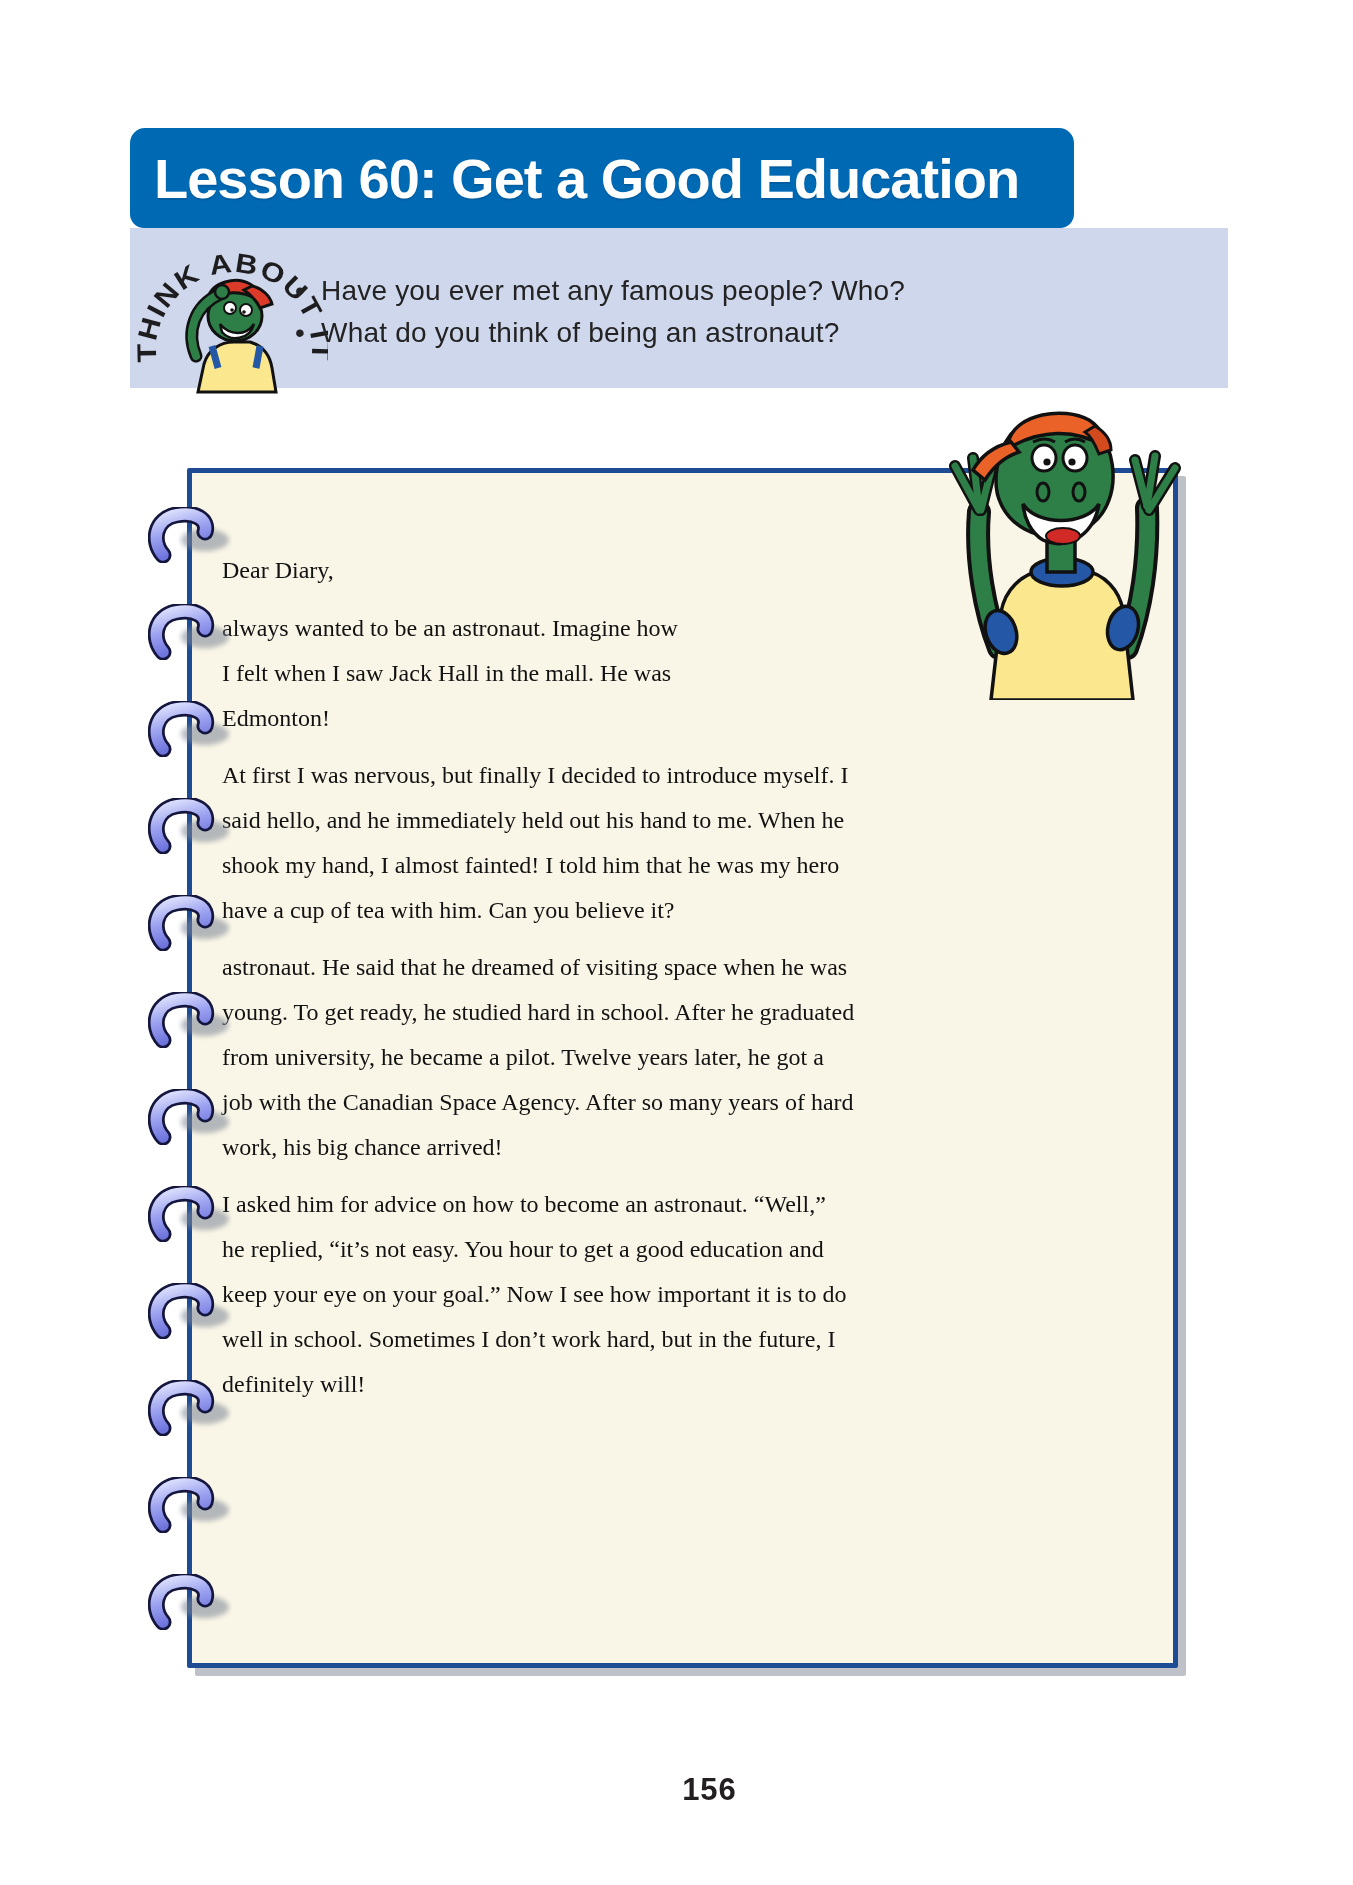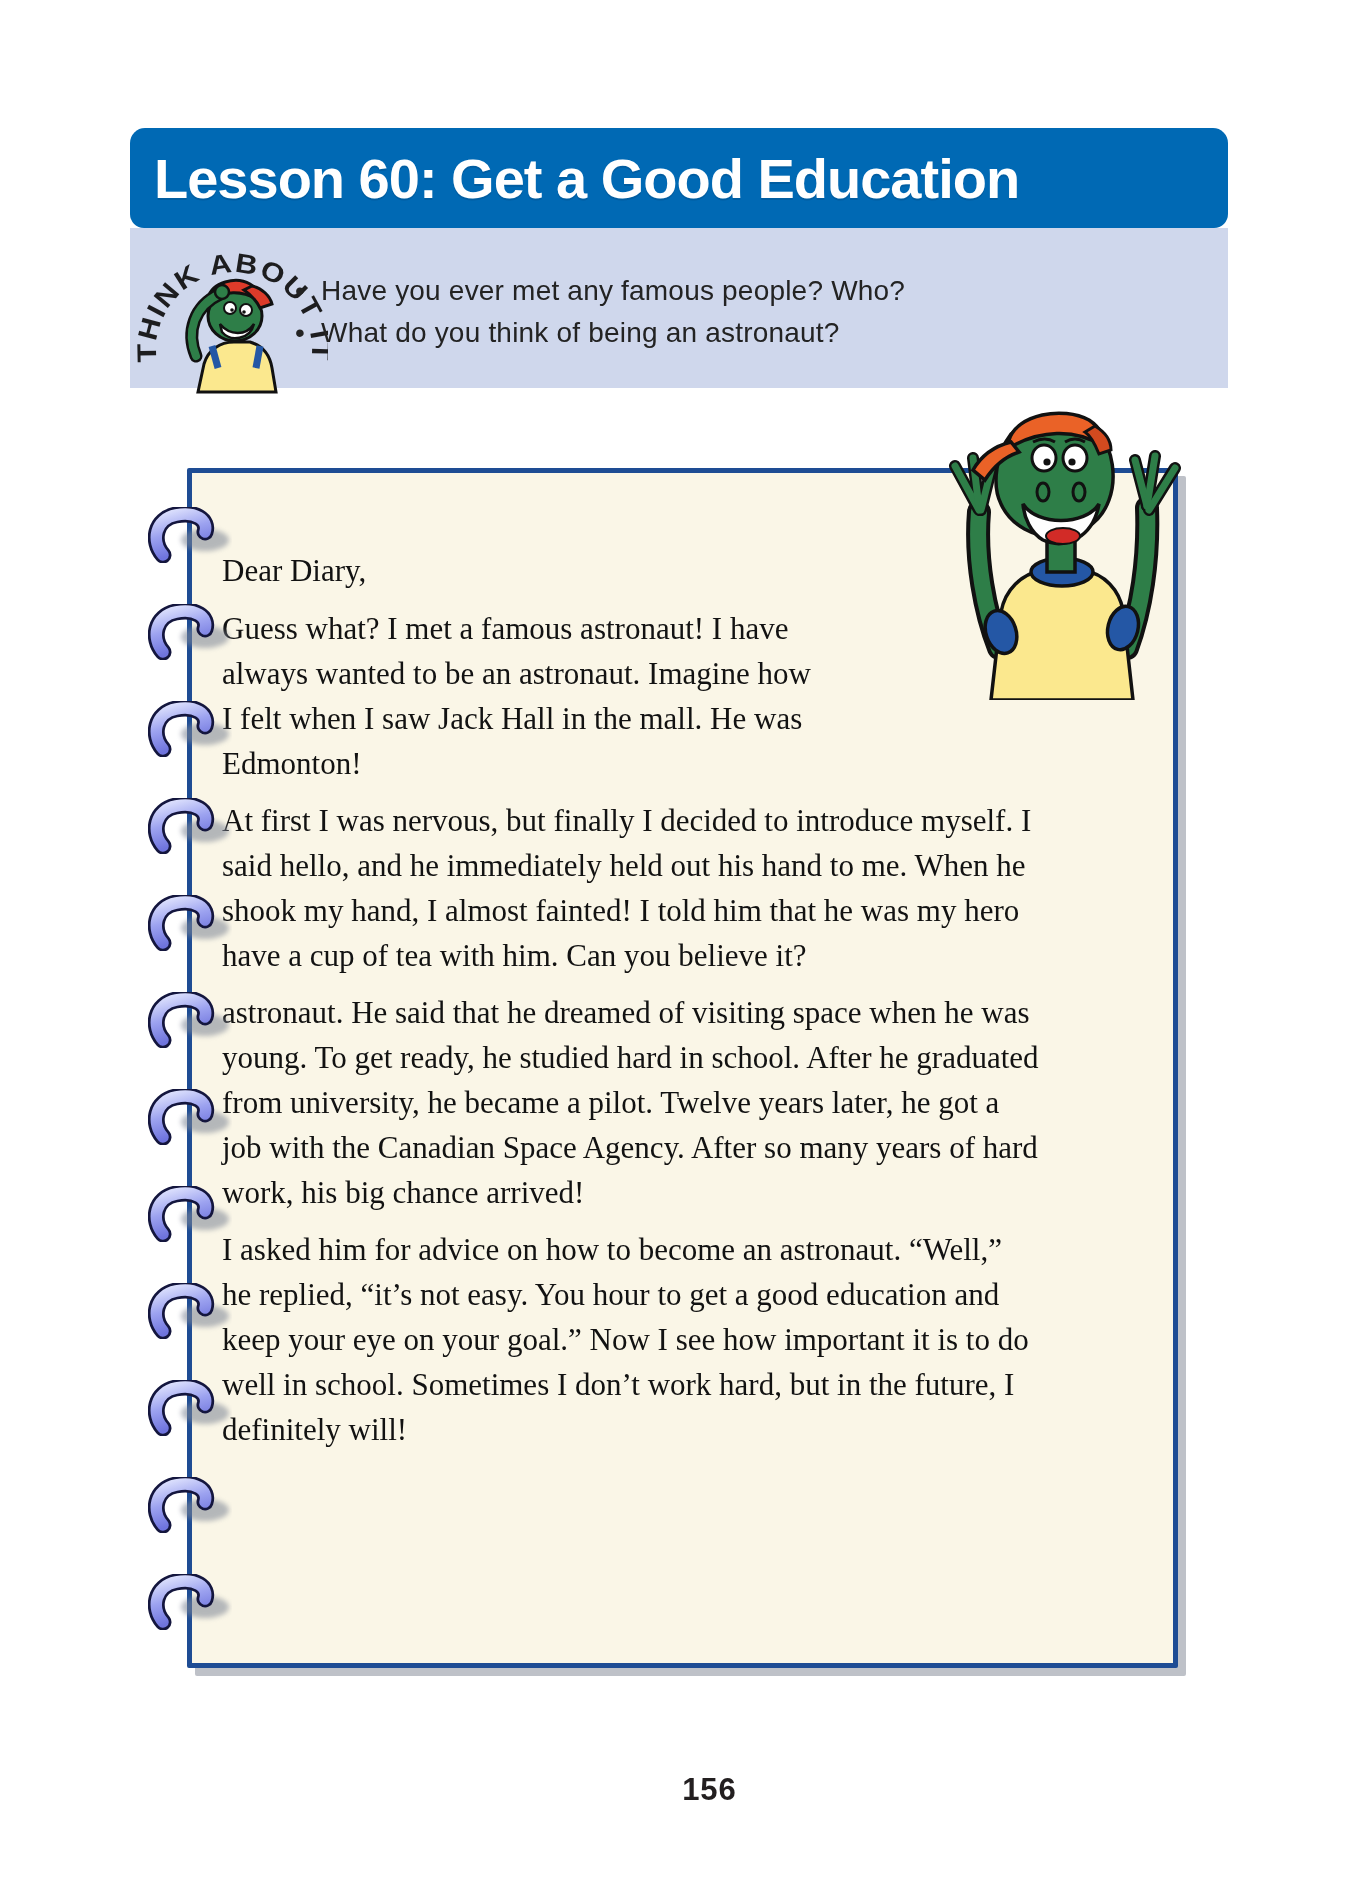--- a/index.html
+++ b/index.html
@@ -2,21 +2,21 @@
 <html><head>
 <meta charset="utf-8">
 <style>
   html,body{margin:0;padding:0;background:#ffffff;}
   .canvas{
     position:relative;width:1353px;height:1885px;background:#ffffff;
     overflow:hidden;font-family:"Liberation Sans",sans-serif;
   }
   
   .lesson-header{
-    position:absolute;left:130px;top:128px;width:1098px;height:100px;
+    position:absolute;left:130px;top:128px;width:944px;height:100px;
     background:#0069b4;border-radius:15px 15px 14px 14px;
     display:flex;align-items:center;
   }
   .lesson-header .title{
     color:#ffffff;font-weight:bold;font-size:56px;letter-spacing:-1px;
     padding-left:24px;white-space:nowrap;
     text-shadow:0 2px 0 rgba(0,40,80,0.18);
   }
   
   .think-panel{
@@ -34,21 +34,21 @@
   .diary{
     position:absolute;left:187px;top:468px;width:981px;height:1190px;
     background:#faf6e7;border:5px solid #1e4c94;border-radius:2px;
     box-shadow:8px 8px 0 rgba(110,118,134,0.45);
     z-index:1;
   }
   .ring{position:absolute;left:148px;width:84px;height:56px;z-index:3;}
   .diary-text{
     position:absolute;left:222px;top:548px;width:940px;z-index:2;
     font-family:"Liberation Serif","DejaVu Serif",serif;
-    font-size:31px;line-height:45px;color:#121212;
+    font-size:24px;line-height:45px;color:#121212;
   }
   .salutation{margin:0 0 13px 0;}
   .dpara{margin:0 0 12px 0;}
   .dline{white-space:nowrap;height:45px;}
   .turtle-wrap{position:absolute;left:933px;top:400px;width:258px;height:300px;z-index:4;}
   
   .page-number{
     position:absolute;left:0;top:1772px;width:100%;text-align:center;
     font-weight:bold;font-size:31px;color:#231f20;letter-spacing:1px;padding-left:33px;
   }
@@ -176,21 +176,20 @@
           <ellipse cx="57" cy="33" rx="24" ry="11" fill="#7c8494" opacity="0.55" filter="url(#softblur)"></ellipse>
           <path d="M15,48 C3,34 7,12 28,8 C47,4 61,13 57,25" stroke="#14163e" stroke-width="17" fill="none" stroke-linecap="round"></path>
           <path d="M15,48 C3,34 7,12 28,8 C47,4 61,13 57,25" stroke="url(#ringgrad)" stroke-width="11.5" fill="none" stroke-linecap="round"></path>
         </svg></div>
     </div>
 
   <div class="diary-text">
     <div class="salutation dline">Dear Diary,</div>
 
     <div class="dpara">
-      <div class="dline">Guess what? I met a famous astronaut! I have</div>
       <div class="dline">always wanted to be an astronaut. Imagine how</div>
       <div class="dline">I felt when I saw Jack Hall in the mall. He was</div>
       <div class="dline">Edmonton!</div>
     </div>
 
     <div class="dpara">
       <div class="dline">At first I was nervous, but finally I decided to introduce myself. I</div>
       <div class="dline">said hello, and he immediately held out his hand to me. When he</div>
       <div class="dline">shook my hand, I almost fainted! I told him that he was my hero</div>
       <div class="dline">have a cup of tea with him. Can you believe it?</div>

